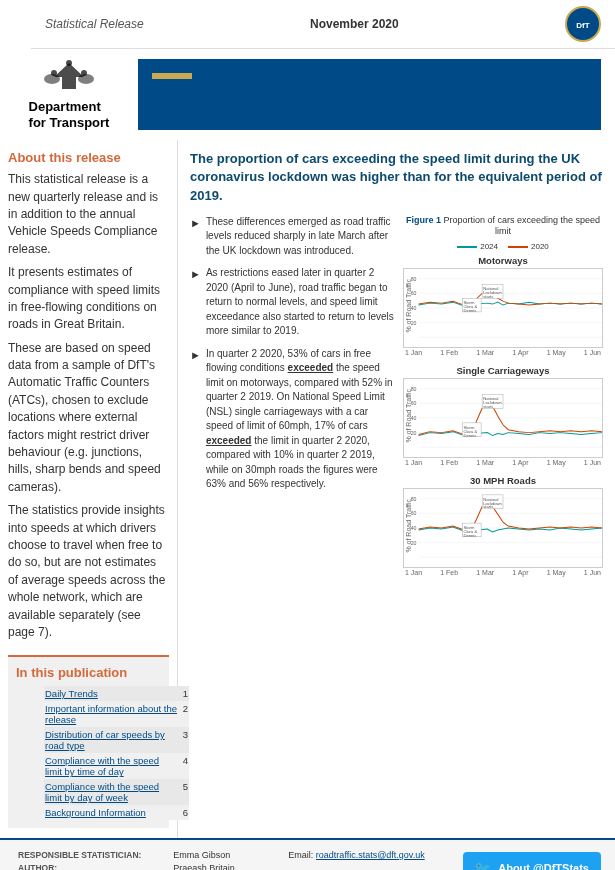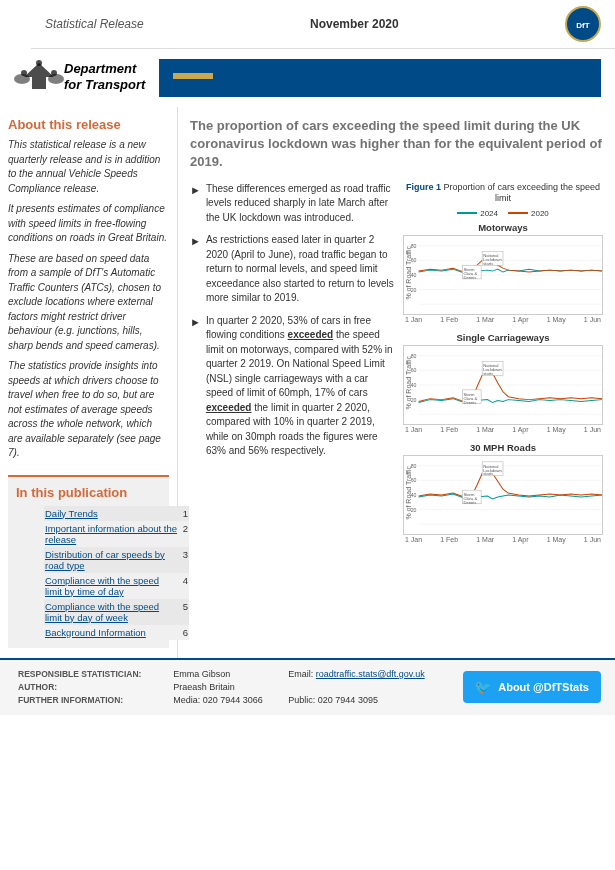--- a/index.html
+++ b/index.html
@@ -40,24 +40,23 @@
     
     .header {
       display: flex;
       align-items: stretch;
       background: #fff;
       padding: 10px 14px 10px 14px;
       gap: 14px;
     }
     .gov-logo {
       display: flex;
-      flex-direction: row;
-      align-items: flex-start;
+      flex-direction: column;
+      align-items: center;
       min-width: 110px;
-      font-style: italic;
     }
     .gov-logo-emblem {
       width: 50px;
       height: 38px;
     }
     .gov-logo-text {
       font-size: 13px;
       font-weight: bold;
       color: #000;
       line-height: 1.2;
@@ -101,25 +100,24 @@
       background: #fff;
       margin-bottom: 14px;
     }
     .about-title {
       color: #d4693a;
       font-size: 13px;
       font-weight: bold;
       margin-bottom: 6px;
     }
     .about-text {
-      font-size: 10px;
+      font-size: 12px;
       color: #333;
       line-height: 1.45;
       margin-bottom: 6px;
-      font-style: italic;
     }
 
     .in-publication {
       background: #f0f0f0;
       padding: 8px 8px;
       border-top: 2px solid #d4693a;
     }
     .in-pub-title {
       color: #d4693a;
       font-size: 13px;
@@ -156,21 +154,21 @@
 
     
     .right-col {
       flex: 1;
       padding: 10px 12px;
     }
 
     .main-heading {
       font-size: 13px;
       font-weight: bold;
-      color: #737373;
+      color: #0c4a6e;
       margin-bottom: 10px;
       line-height: 1.4;
     }
 
     .content-grid {
       display: flex;
       gap: 8px;
     }
 
     .article-text {

